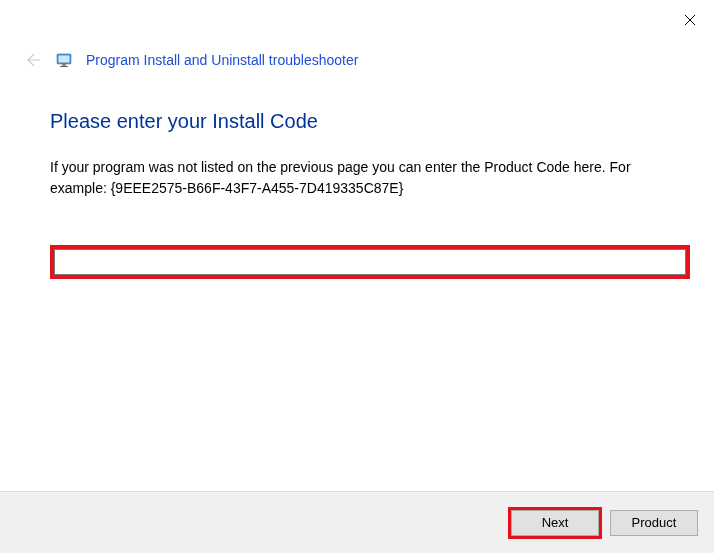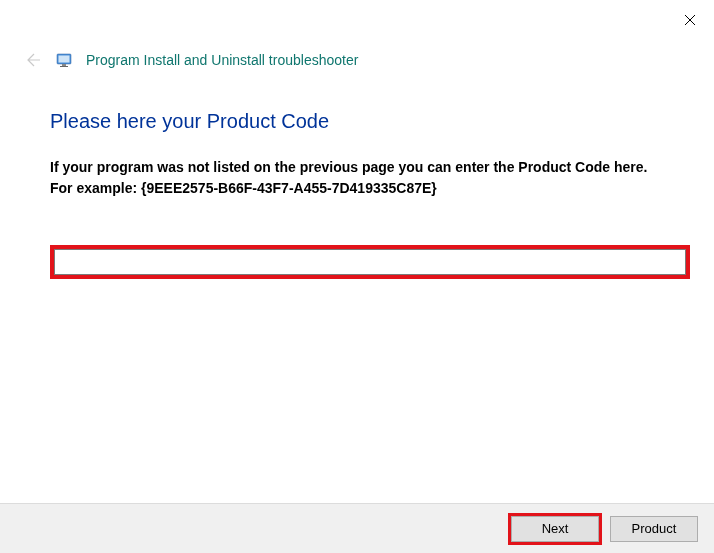--- a/index.html
+++ b/index.html
@@ -59,58 +59,57 @@
       display: flex;
       align-items: center;
       justify-content: center;
     }
     .app-icon svg {
       width: 16px;
       height: 16px;
     }
     .app-title {
       font-size: 14px;
-      color: #0f766e;
+      color: #1d4ed8;
     }
     .content {
       padding: 40px 50px 0 50px;
     }
     .heading {
       font-size: 20px;
       color: #003399;
       font-weight: 400;
       margin-bottom: 24px;
     }
     .description {
       font-size: 14px;
       color: #000;
       line-height: 1.5;
       margin-bottom: 46px;
-      font-weight: bold;
     }
     .input-wrap {
       border: 4px solid #e2131a;
       padding: 0;
       width: 640px;
     }
     .code-input {
       width: 100%;
       height: 26px;
       border: 1px solid #7a7a7a;
       padding: 2px 6px;
       font-family: "Segoe UI", Tahoma, sans-serif;
       font-size: 13px;
       outline: none;
     }
     .footer {
       position: absolute;
       bottom: 0;
       left: 0;
       right: 0;
-      height: 50px;
+      height: 62px;
       border-top: 1px solid #dcdcdc;
       background: #f0f0f0;
       display: flex;
       justify-content: flex-end;
       align-items: center;
       padding-right: 16px;
       gap: 8px;
     }
     .btn {
       min-width: 88px;
@@ -153,21 +152,21 @@
       <rect x="1" y="2" width="14" height="10" rx="1" fill="#4a90d9" stroke="#2c5f9e" stroke-width="0.5"></rect>
       <rect x="2.5" y="3.5" width="11" height="7" fill="#cfe4f7"></rect>
       <rect x="6" y="12" width="4" height="2" fill="#888"></rect>
       <rect x="4" y="14" width="8" height="1" fill="#666"></rect>
     </svg>
   </div>
   <span class="app-title">Program Install and Uninstall troubleshooter</span>
 </div>
 
 <div class="content">
-  <h1 class="heading">Please here your Product Code</h1>
+  <h1 class="heading">Please enter your Install Code</h1>
   <p class="description">If your program was not listed on the previous page you can enter the Product Code here. For example: {9EEE2575-B66F-43F7-A455-7D419335C87E}</p>
   <div class="input-wrap">
     <input type="text" class="code-input" autofocus="" value="" style="">
   </div>
 </div>
 
 <div class="footer">
   <div class="next-wrap">
     <button class="btn">Next</button>
   </div>

